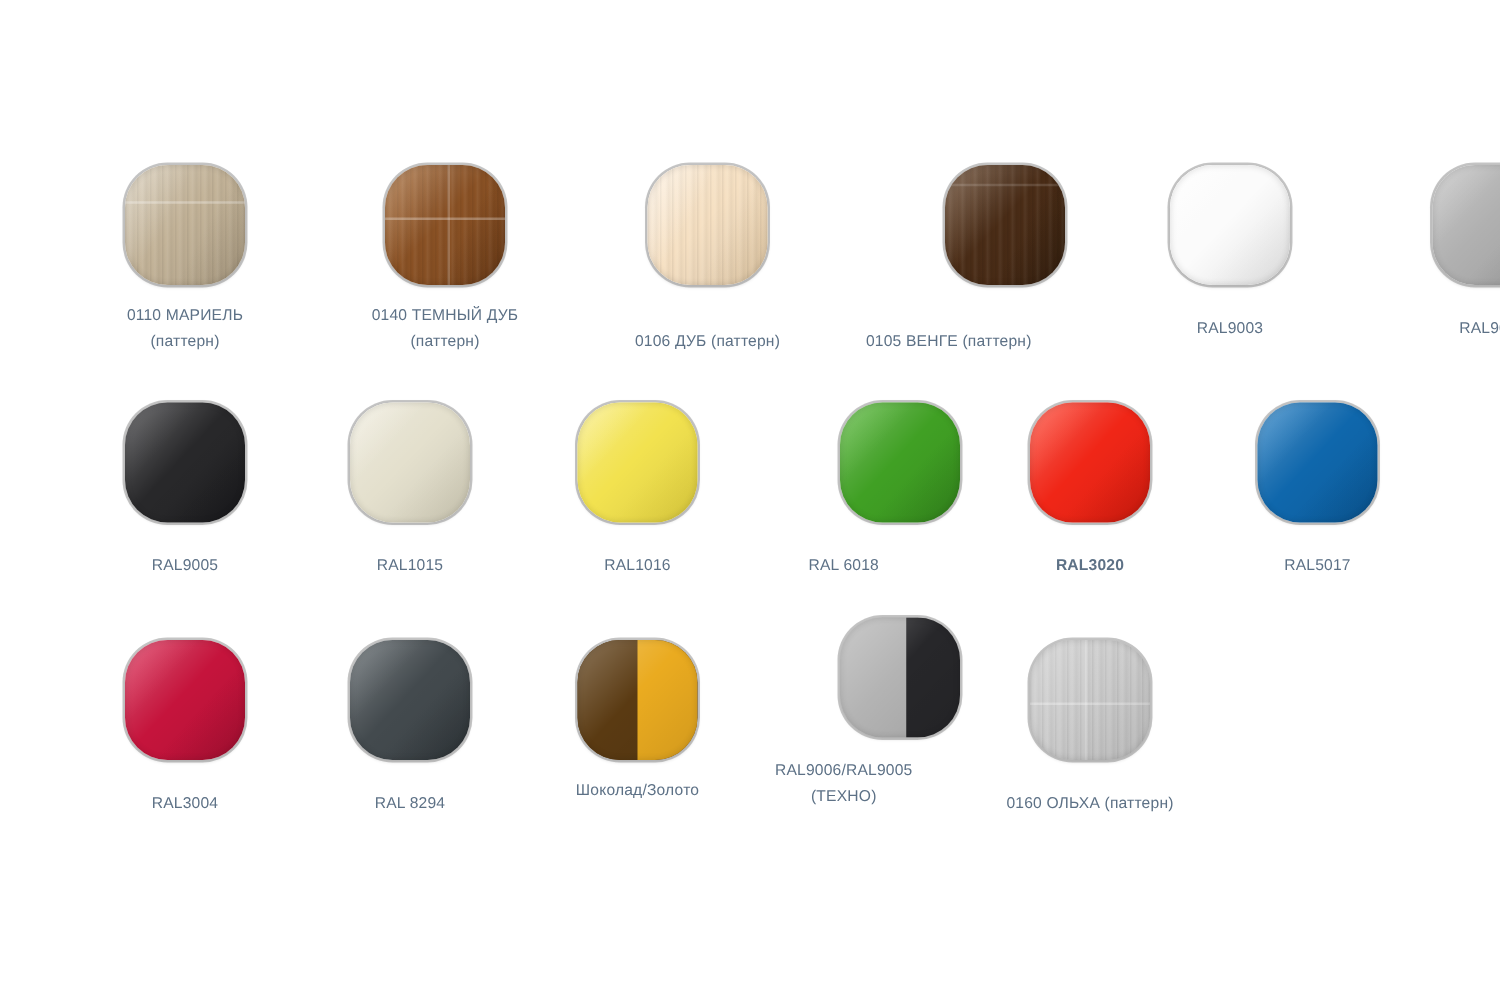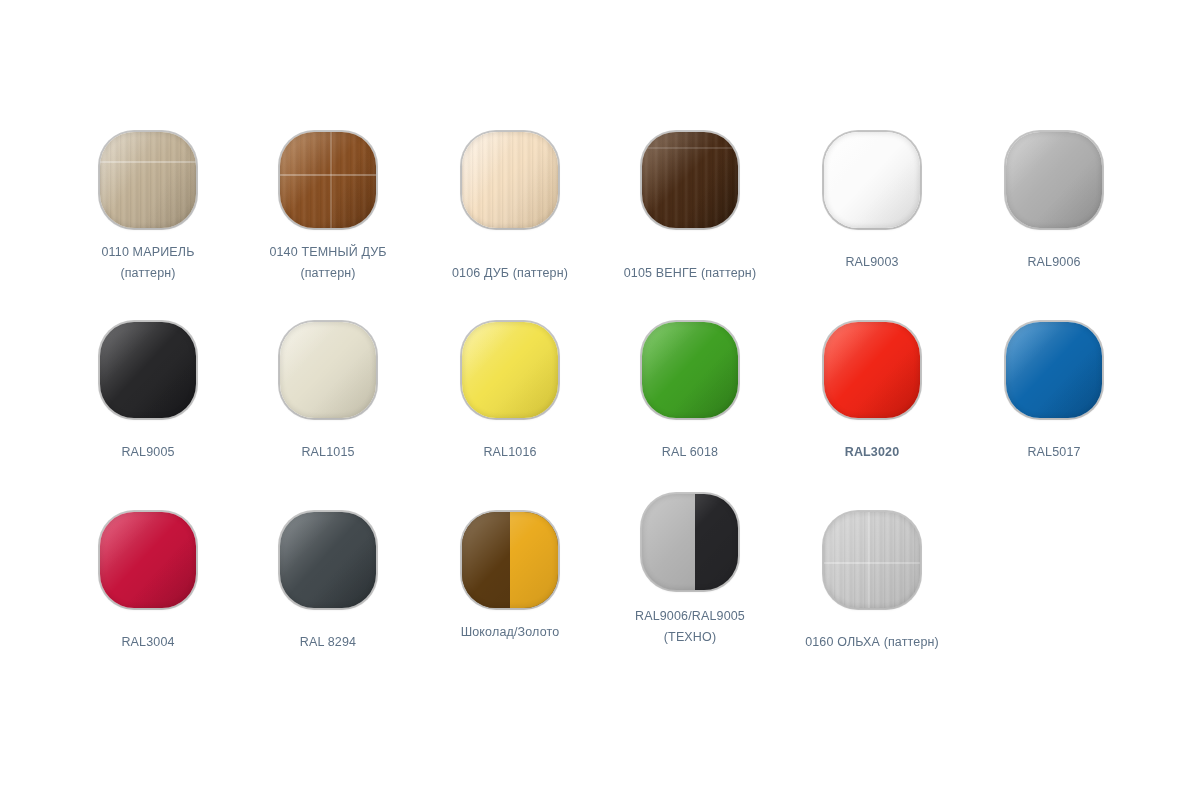--- a/index.html
+++ b/index.html
@@ -28,38 +28,38 @@
     width: 1080px;
     display: flex;
     flex-direction: column;
   }
 
   .swatch-row {
     display: flex;
     flex-direction: row;
     align-items: flex-start;
   }
-  .swatch-row.row-0 { height: 190px; }
+  .swatch-row.row-0 { height: 190px; gap: 28px; }
   .swatch-row.row-1 { height: 190px; }
   .swatch-row.row-2 { height: 190px; }
 
   .swatch-cell {
     width: 160px;
     margin-right: 0px;
     display: flex;
     flex-direction: column;
     align-items: center;
     position: relative;
   }
 
   
   .swatch-cell.c0 { margin-left: 8px; }
   .swatch-cell.c1 { margin-left: 20px; }
   .swatch-cell.c2 { margin-left: 22px; }
-  .swatch-cell.c3 { margin-left: 20px; }
+  .swatch-cell.c3 { margin-left: 20px; align-items: flex-end; }
   .swatch-cell.c4 { margin-left: 22px; }
   .swatch-cell.c5 { margin-left: 22px; }
 
   .swatch-chip-wrap {
     width: 100px;
     height: 100px;
     position: relative;
     display: flex;
     align-items: center;
     justify-content: center;

